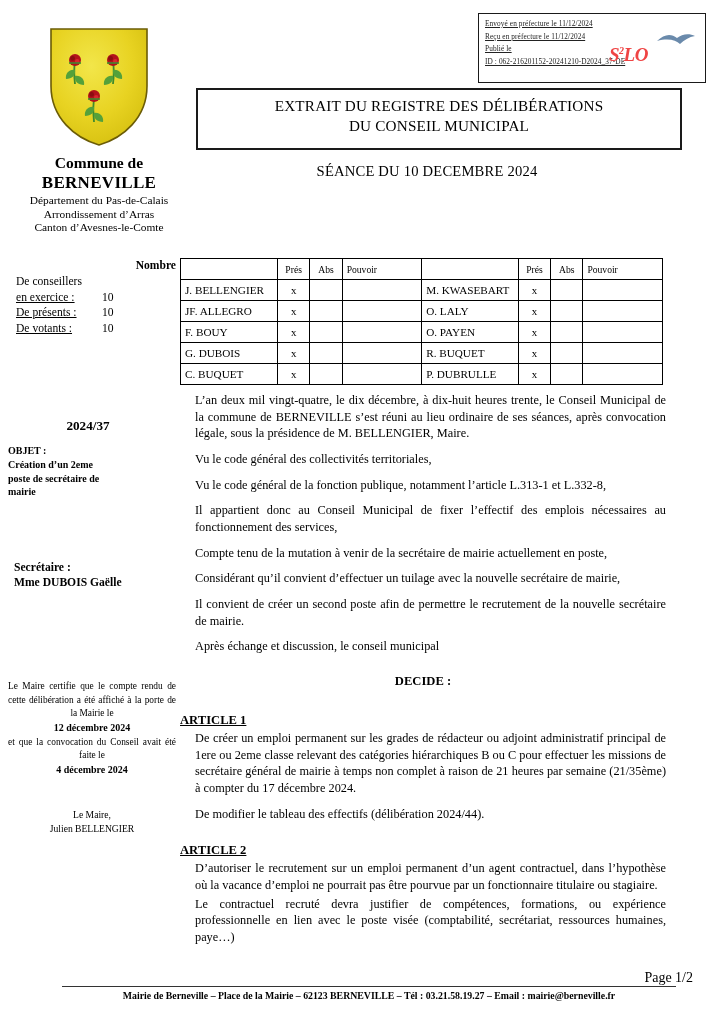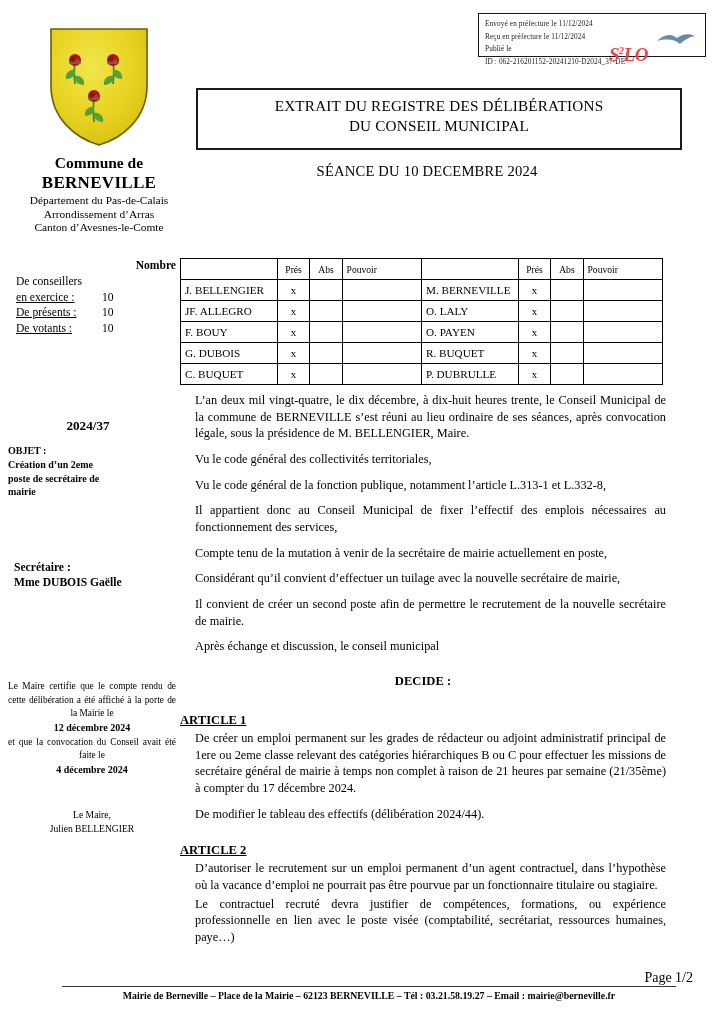--- a/index.html
+++ b/index.html
@@ -15,27 +15,28 @@
     color: #000;
     overflow: hidden;
   }
 
   
   #prefecture-stamp {
     position: absolute;
     left: 478px;
     top: 13px;
     width: 228px;
-    height: 44px;
+    height: 70px;
     border: 1px solid #1a1a1a;
     box-sizing: border-box;
     padding: 4px 6px 0 6px;
     font-size: 7.3px;
     line-height: 1.72;
     color: #222;
+    text-decoration: underline;
   }
   #prefecture-stamp .stamp-line {
     white-space: nowrap;
     letter-spacing: 0.1px;
   }
   #slo-logo {
     position: absolute;
     left: 130px;
     top: 13px;
     width: 92px;
@@ -398,21 +399,21 @@
       <td class="c-abs">Abs</td>
       <td class="c-pouv">Pouvoir</td>
     </tr>
   </thead>
   <tbody>
     <tr>
       <td class="c-name">J. BELLENGIER</td>
       <td class="c-pres mark">x</td>
       <td class="c-abs mark"></td>
       <td class="c-pouv"></td>
-      <td class="c-name">M. BERNEVILLE</td>
+      <td class="c-name">M. KWASEBART</td>
       <td class="c-pres mark">x</td>
       <td class="c-abs mark"></td>
       <td class="c-pouv"></td>
     </tr>
     <tr>
       <td class="c-name">JF. ALLEGRO</td>
       <td class="c-pres mark">x</td>
       <td class="c-abs mark"></td>
       <td class="c-pouv"></td>
       <td class="c-name">O. LALY</td>

